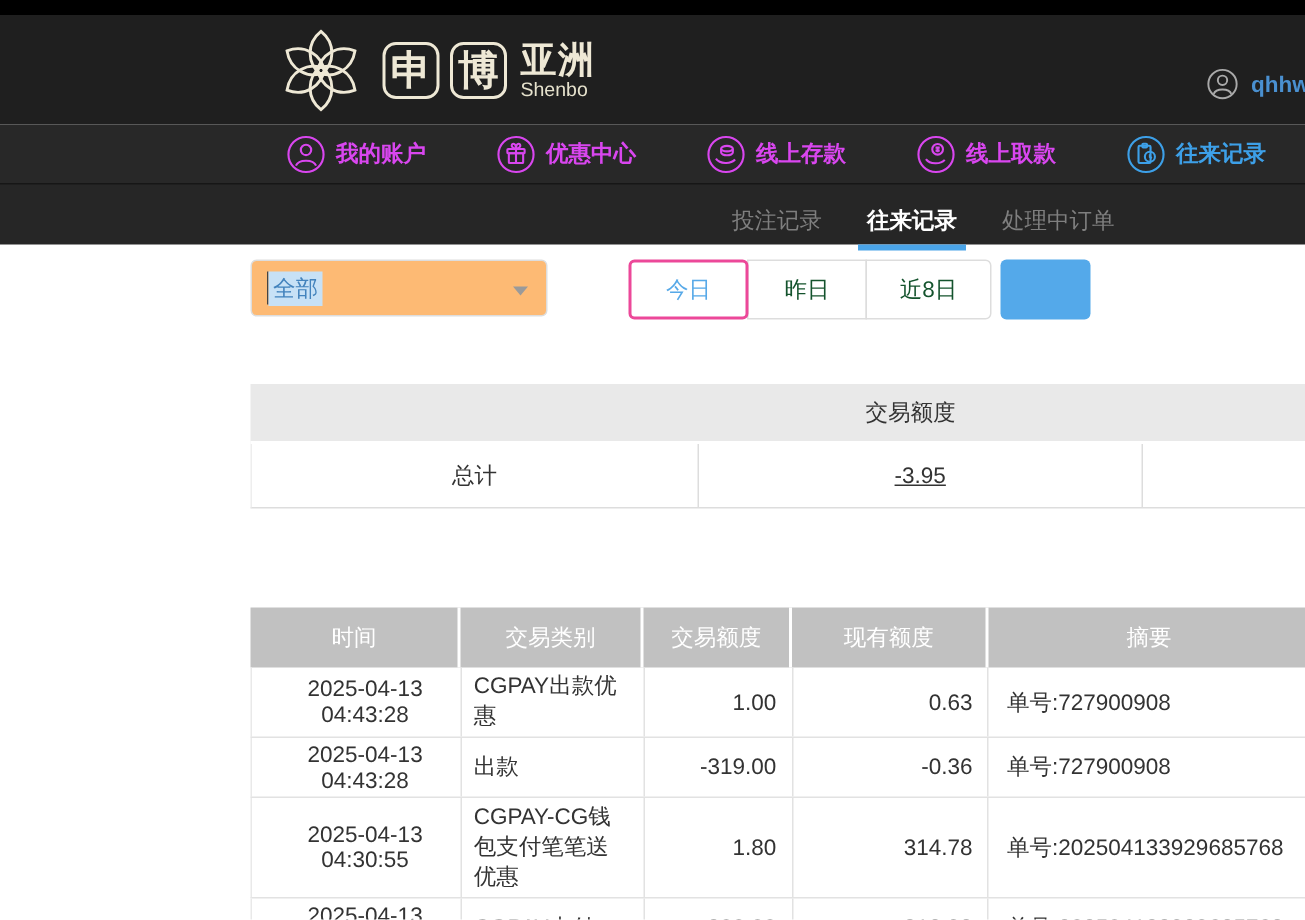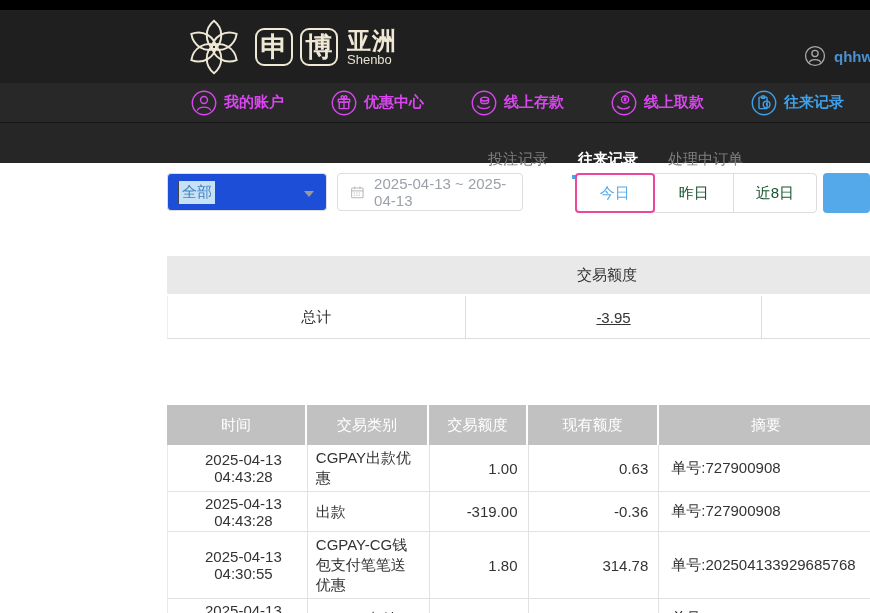--- a/index.html
+++ b/index.html
@@ -21,33 +21,33 @@
   .user-name { color:#4a90d0; font-size:15px; font-weight:bold; }
 
   .nav-bar { height:39px; background:#282828; display:flex; align-items:center;
     padding-left:191px; gap:47px; }
   .nav-item { display:flex; align-items:center; gap:7px; color:#d946ef; font-size:15px;
     font-weight:600; white-space:nowrap; cursor:pointer; }
   .nav-item.active { color:#3da0e8; }
   .nav-item svg { flex:0 0 auto; }
 
   .tab-bar { height:41px; background:#262626; border-top:1px solid #161616; position:relative; }
-  .tabs { position:absolute; left:482px; top:16px; height:100%; display:flex; gap:18px; }
+  .tabs { position:absolute; left:482px; top:4px; height:100%; display:flex; gap:18px; }
   .tab { position:relative; display:flex; align-items:center; padding:0 6px;
     font-size:15px; color:#7f7f7f; cursor:pointer; white-space:nowrap; }
   .tab.active { color:#fff; font-weight:bold; }
   .tab.active::after { content:""; position:absolute; left:0; right:0; bottom:0;
     height:4px; background:#4aa4e8; }
 
   
   .content { padding-left:167px; }
   .filter-row { margin-top:10px; display:flex; align-items:flex-start; }
   .select-box { width:198px; height:38px; border:1px solid #ddd; border-radius:4px;
     display:flex; align-items:center; padding:0 10px; position:relative; margin-right:10px;
-    background:#1d4ed8; cursor:pointer; }
+    background:#fdba74; cursor:pointer; }
   .text-cursor { width:1px; height:22px; background:#444; }
   .sel-val { background:#c7e1f6; color:#4383bd; font-size:15px; padding:2px 3px; }
   .chev { position:absolute; right:12px; top:17px; width:0; height:0;
     border-left:5px solid transparent; border-right:5px solid transparent; border-top:6px solid #9a9a9a; }
   .date-box { width:232px; height:38px; border:1px solid #ddd; border-radius:4px;
     display:flex; align-items:center; gap:9px; padding-left:12px; margin-right:8px;
     color:#9ba1a8; font-size:15px; cursor:pointer; }
   .btn-group { display:flex; }
   .qbtn { height:40px; width:80px; border:1px solid #ddd; background:#fff; color:#14532d;
     font-size:15px; display:flex; align-items:center; justify-content:center; cursor:pointer; }
@@ -184,31 +184,20 @@
 </div>
 
 <div class="content">
 
   <div class="filter-row">
     <div class="select-box">
       <span class="text-cursor"></span>
       <span class="sel-val">全部</span>
       <span class="chev"></span>
     </div>
-    <div class="date-box">
-      <svg width="17" height="17" viewBox="0 0 18 18" fill="none" stroke="#b9b9b9" stroke-width="1.3">
-        <rect x="2" y="3.5" width="14" height="12" rx="1.2"></rect>
-        <line x1="2" y1="7" x2="16" y2="7"></line>
-        <line x1="5.8" y1="1.8" x2="5.8" y2="4.6"></line>
-        <line x1="12.2" y1="1.8" x2="12.2" y2="4.6"></line>
-        <line x1="4.6" y1="9.6" x2="13.4" y2="9.6" stroke-dasharray="1.4 1.6"></line>
-        <line x1="4.6" y1="12.4" x2="13.4" y2="12.4" stroke-dasharray="1.4 1.6"></line>
-      </svg>
-      <span>2025-04-13 ~ 2025-04-13</span>
-    </div>
     <div class="btn-group">
       <button class="qbtn active">今日</button>
       <button class="qbtn">昨日</button>
       <button class="qbtn">近8日</button>
     </div>
     <button class="submit-btn"></button>
   </div>
 
   <div class="summary">
     <div class="sum-head">交易额度</div>

